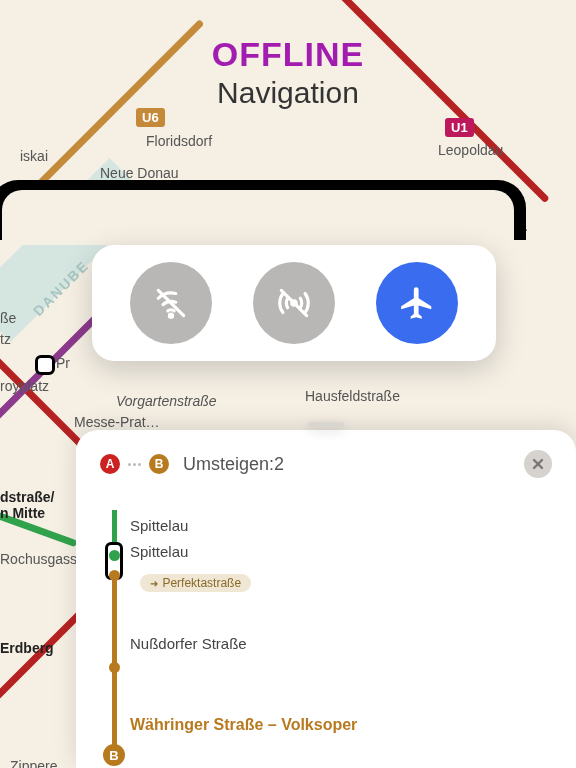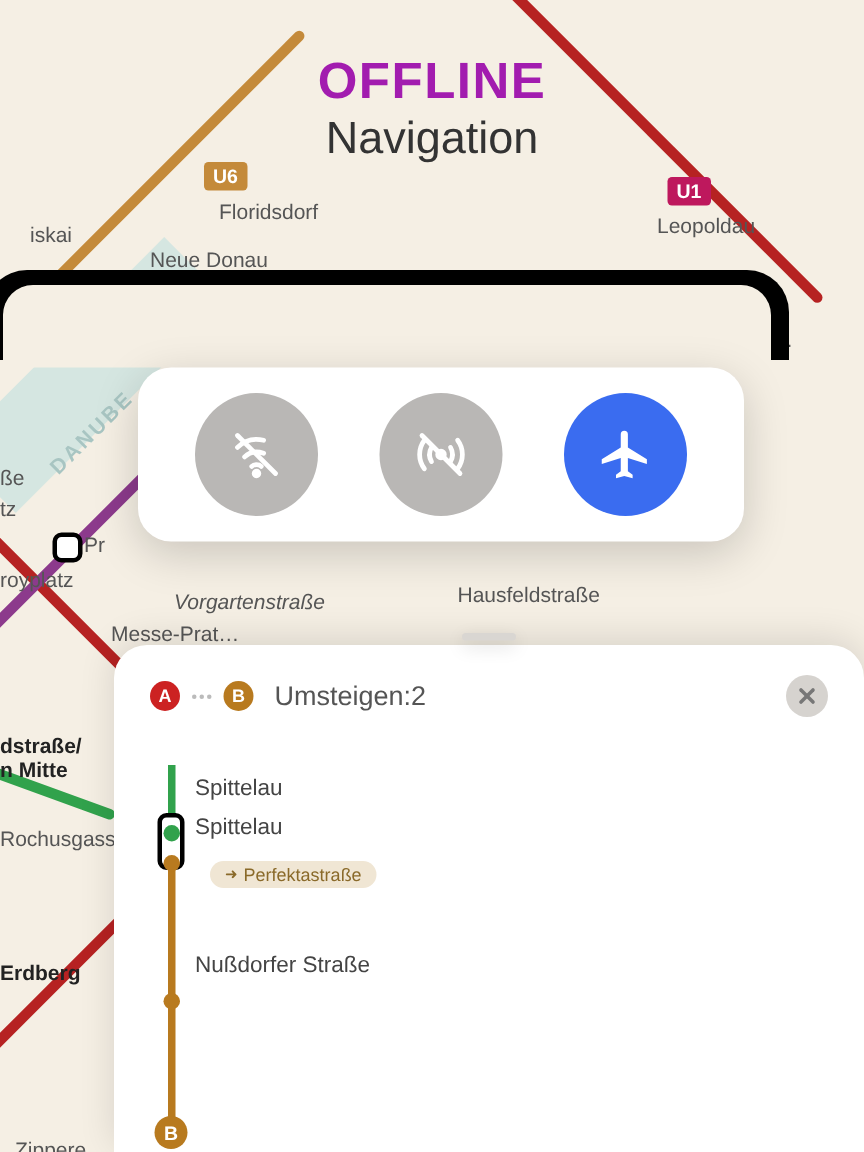--- a/index.html
+++ b/index.html
@@ -159,15 +159,16 @@
           <span class="arrow">➜</span>
           <span>Perfektastraße</span>
         </span>
     </div>
     <div class="stop" style="margin-top:30px;">
       <span class="dot brown" style="top:152px;"></span>
       <span>Nußdorfer Straße</span>
     </div>
     <div class="stop" style="margin-top:52px;">
       <span class="circ-b-big" style="top:234px;">B</span>
+      <span class="dest">Währinger Straße – Volksoper</span>
     </div>
   </div>
 </div>
 
 </body></html>

